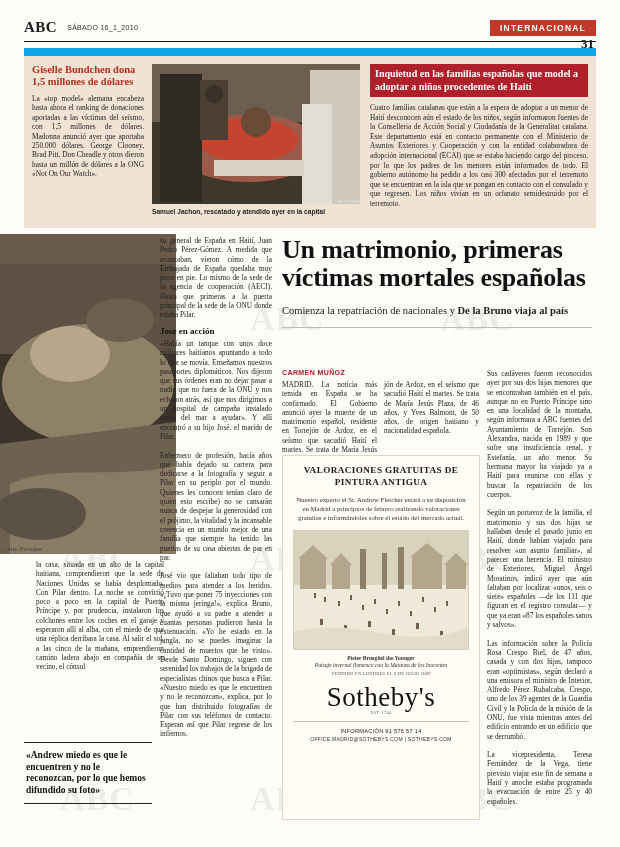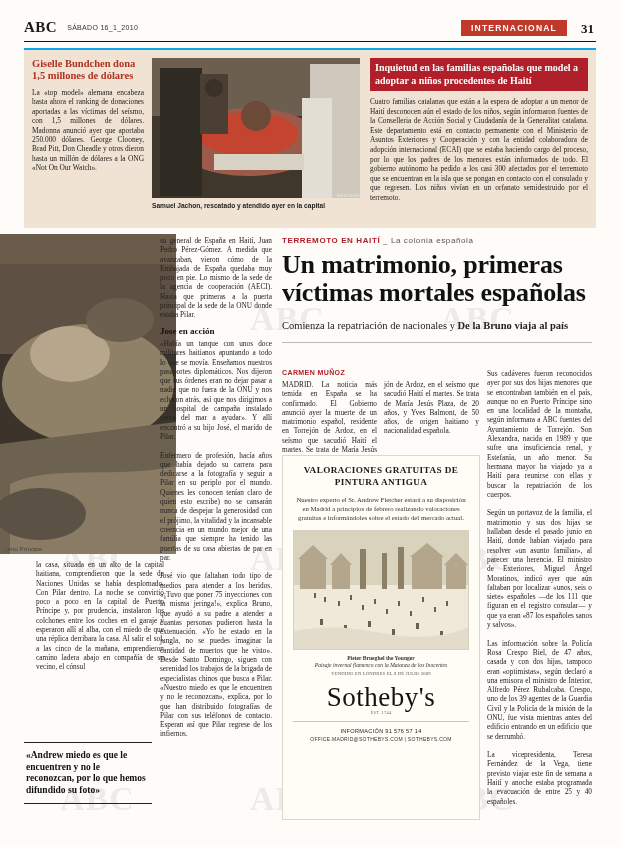--- a/index.html
+++ b/index.html
@@ -37,39 +37,39 @@
     font-family: "Liberation Serif", serif;
     font-weight: bold; font-size: 15px; letter-spacing: 0.5px;
     margin-right: 10px; line-height: 15px;
   }
   .mh-date {
     font-family: "Liberation Sans", sans-serif;
     font-size: 7px; color: #333; letter-spacing: .3px;
     margin-top: 4px;
   }
   .mh-right {
-    margin-left: auto; display: flex; align-items: flex-end; gap: 0;
+    margin-left: auto; display: flex; align-items: flex-end; gap: 0; flex-direction: column;
   }
   .mh-section {
     background: #c0392b; color: #fff;
     font-family: "Liberation Sans", sans-serif;
     font-weight: bold; font-size: 8.5px; letter-spacing: 1.2px;
     padding: 3px 10px 3px 10px;
   }
   .mh-page {
     font-family: "Liberation Serif", serif;
     font-size: 13px; font-weight: bold; color: #111;
     padding-left: 14px; padding-right: 2px; line-height: 15px;
   }
 
   
   .topband {
     position: absolute; left: 24px; right: 24px; top: 48px; height: 180px;
     background: #f0e3d4;
-    border-top: 2px solid #0ea5e9;
+    border-top: 8px solid #0ea5e9;
   }
   .tb-col-left {
     position: absolute; left: 8px; top: 8px; width: 112px;
   }
   .tb-title {
     color: #b03020;
     font-family: "Liberation Serif", serif;
     font-weight: bold; font-size: 10.5px; line-height: 12px;
     margin-bottom: 6px;
   }
@@ -306,33 +306,29 @@
     <div>su general de España en Haití, Juan Pedro Pérez-Gómez. A medida que avanzaban, vieron cómo de la Embajada de España quedaba muy poco en pie. Lo mismo de la sede de la agencia de cooperación (AECI). Hasta que primeras a la puerta principal de la sede de la ONU donde estaba Pilar.</div>
     <div class="subhead">Jose en acción</div>
     <div style="white-space:pre-line">«Había un tanque con unos doce militares haitianos apuntando a todo lo que se movía. Enseñamos nuestros pasaportes diplomáticos. Nos dijeron que sus órdenes eran no dejar pasar a nadie que no fuera de la ONU y nos echaron atrás, así que nos dirigimos a un hospital de campaña instalado cerca del mar a ayudar». Y allí encontró a su hijo José, el marido de Pilar.
 
 Enfermero de profesión, hacía años que había dejado su carrera para dedicarse a la fotografía y seguir a Pilar en su periplo por el mundo. Quienes les conocen tenían claro de quien esto escribe) no se cansarán nunca de despejar la generosidad con el prójimo, la vitalidad y la incansable creencia en un mundo mejor de una familia que siempre ha tenido las puertas de su casa abiertas de par en par.
 
 José vio que faltaban todo tipo de medios para atender a los heridos. «¡Tuvo que poner 75 inyecciones con la misma jeringa!», explica Bruno, que ayudó a su padre a atender a cuantas personas pudieron hasta la extenuación. «Yo he estado en la jungla, no se puedes imaginar la cantidad de muertos que he visto». Desde Santo Domingo, siguen con serenidad los trabajos de la brigada de especialistas chinos que busca a Pilar. «Nuestro miedo es que le encuentren y no le reconozcan», explica, por lo que han distribuido fotografías de Pilar con sus teléfonos de contacto. Esperan así que Pilar regrese de los infiernos.</div>
   </div>
 
   <div class="mainhead">
-    <div class="kicker">
-      <b>TERREMOTO EN HAITÍ</b>
-      <span>_ La colonia española</span>
-    </div>
     <div class="headline">Un matrimonio, primeras víctimas mortales españolas</div>
     <div class="subdeck">
       <span>Comienza la repatriación de nacionales y </span><b>De la Bruno viaja al país</b>
     </div>
   </div>
 
   <div class="byline">CARMEN MUÑOZ</div>
   <div class="colA">MADRID. La noticia más temida en España se ha confirmado. El Gobierno anunció ayer la muerte de un matrimonio español, residente en Torrejón de Ardoz, en el seísmo que sacudió Haití el martes. Se trata de María Jesús Plaza, de 46 años, y Yves Balmont, de 50 años, de origen haitiano y nacionalidad española.</div>
-  <div class="colB">jón de Ardoz, en el seísmo que sacudió Haití el martes. Se trata de María Jesús Plaza, de 20 años, y Yves Balmont, de 50 años, de origen haitiano y nacionalidad española.</div>
+  <div class="colB">jón de Ardoz, en el seísmo que sacudió Haití el martes. Se trata de María Jesús Plaza, de 46 años, y Yves Balmont, de 50 años, de origen haitiano y nacionalidad española.</div>
   <div class="colC" style="white-space:pre-line">Sus cadáveres fueron reconocidos ayer por sus dos hijas menores que se encontraban también en el país, aunque no en Puerto Príncipe sino en una localidad de la montaña, según informara a ABC fuentes del Ayuntamiento de Torrejón. Son Alexandra, nacida en 1989 y que sufre una insuficiencia renal, y Estefanía, un año menor. Su hermana mayor ha viajado ya a Haití para reunirse con ellas y buscar la repatriación de los cuerpos.
 
 Según un portavoz de la familia, el matrimonio y sus dos hijas se hallaban desde el pasado junio en Haití, donde habían viajado para resolver «un asunto familiar», al parecer una herencia. El ministro de Exteriores, Miguel Ángel Moratinos, indicó ayer que aún faltaban por localizar «unos, seis o siete» españoles —de los 111 que figuran en el registro consular— y que ya eran «87 los españoles sanos y salvos».
 
 Las información sobre la Policía Rosa Crespo Biel, de 47 años, casada y con dos hijas, tampoco eran «optimistas», según declaró a una emisora el ministro de Interior, Alfredo Pérez Rubalcaba. Crespo, uno de los 39 agentes de la Guardia Civil y la Policía de la misión de la ONU, fue vista mientras antes del edificio entrando en un edificio que se derrumbó.
 
 La vicepresidenta, Teresa Fernández de la Vega, tiene previsto viajar este fin de semana a Haití y anoche estaba programada la evacuación de entre 25 y 40 españoles.</div>
 
   <div class="ad">
     <div class="ad-title">VALORACIONES GRATUITAS DE PINTURA ANTIGUA</div>

